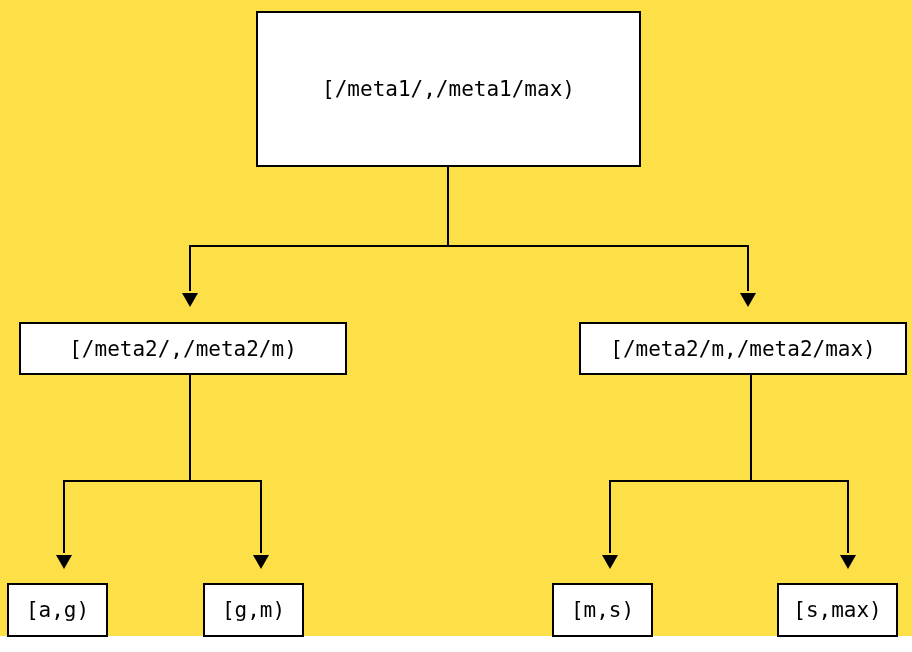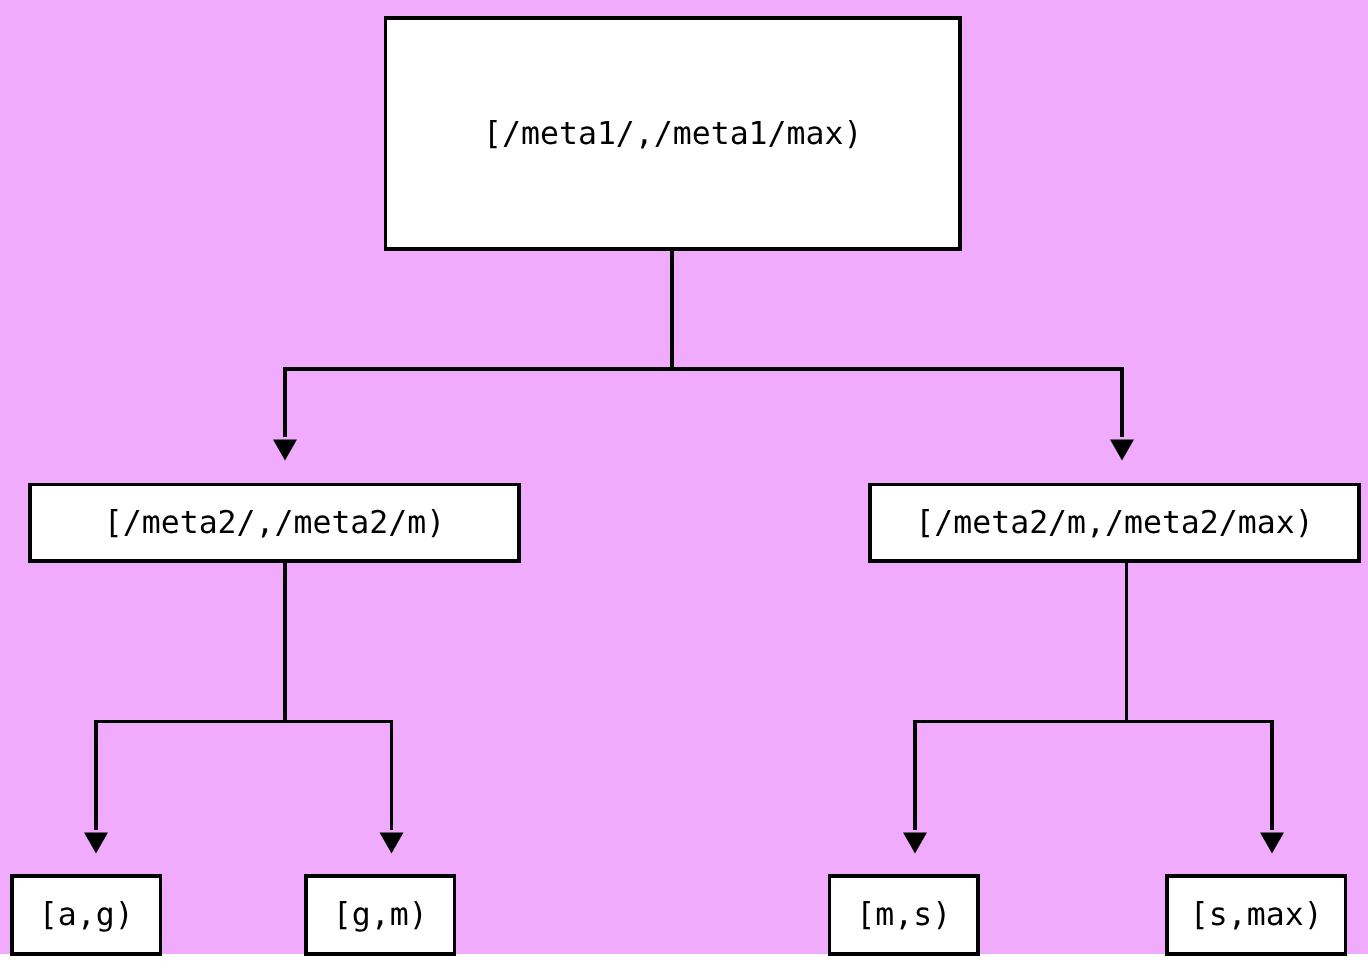--- a/index.html
+++ b/index.html
@@ -11,21 +11,21 @@
   body {
     width: 912px;
     height: 652px;
     overflow: hidden;
     font-family: "DejaVu Sans Mono", "Liberation Mono", monospace;
   }
   #diagram-root {
     position: relative;
     width: 912px;
     height: 636px;
-    background: #f0abfc;
+    background: #fde047;
   }
   svg.tree-canvas {
     display: block;
     width: 912px;
     height: 652px;
   }
   .node-box {
     fill: #ffffff;
     stroke: #000000;
     stroke-width: 2.4;

